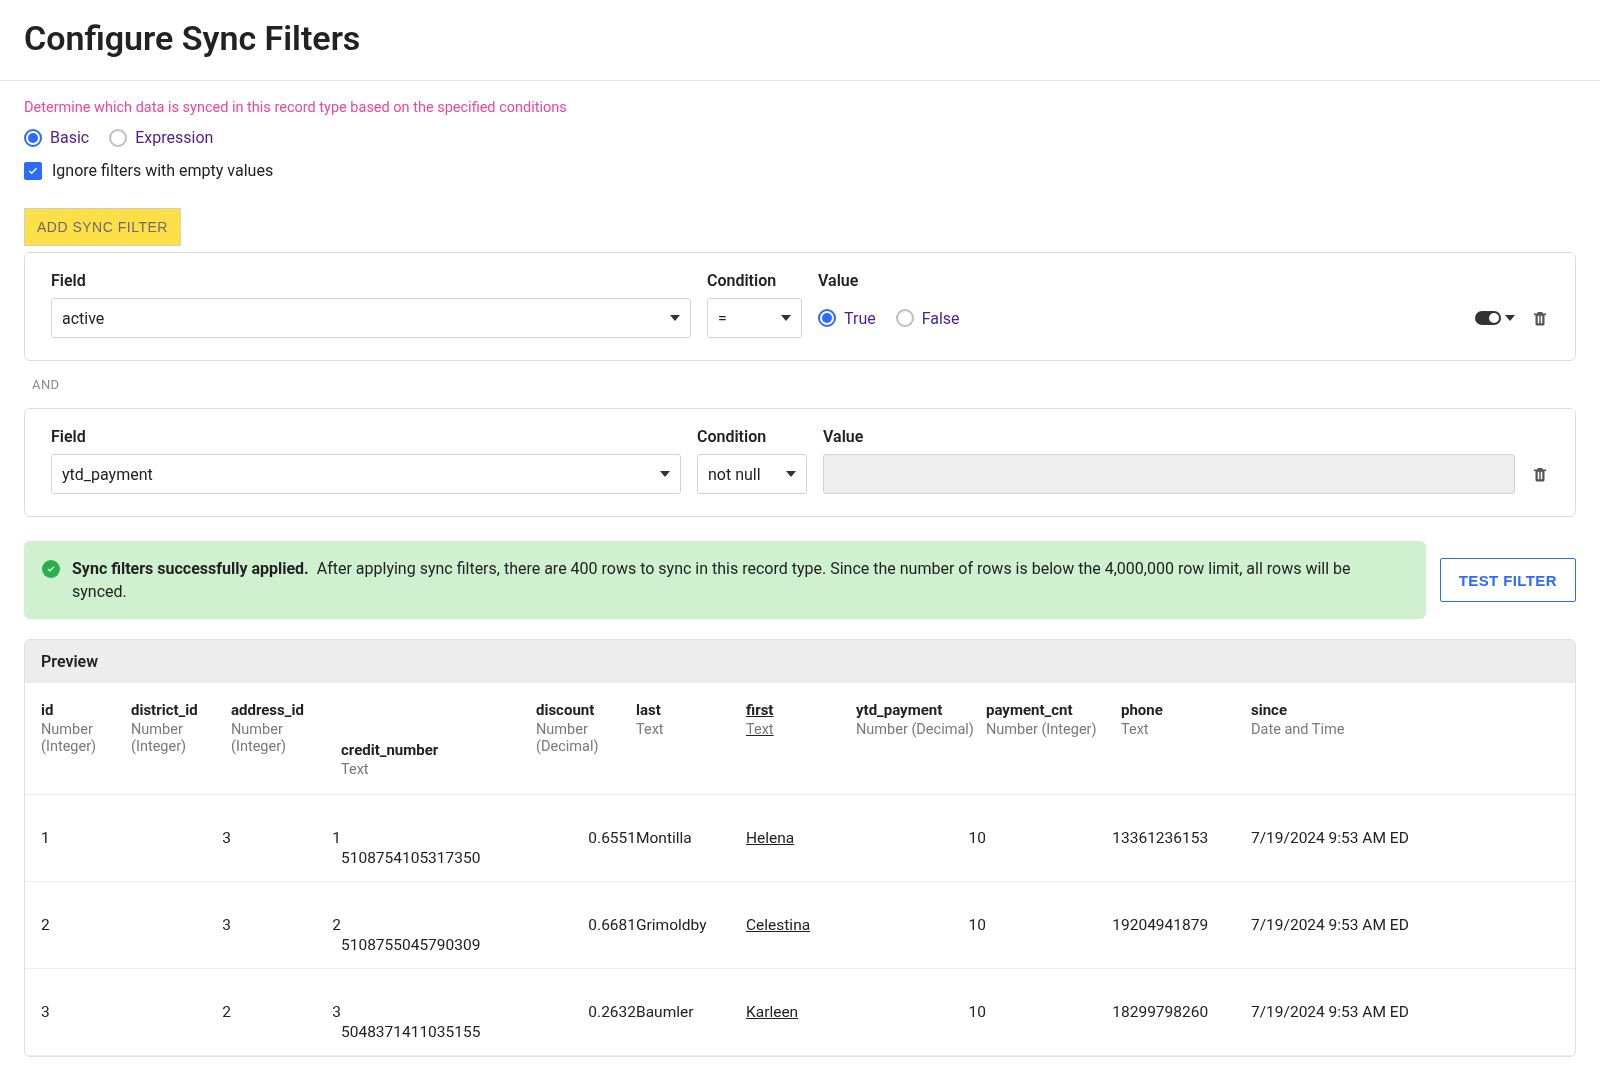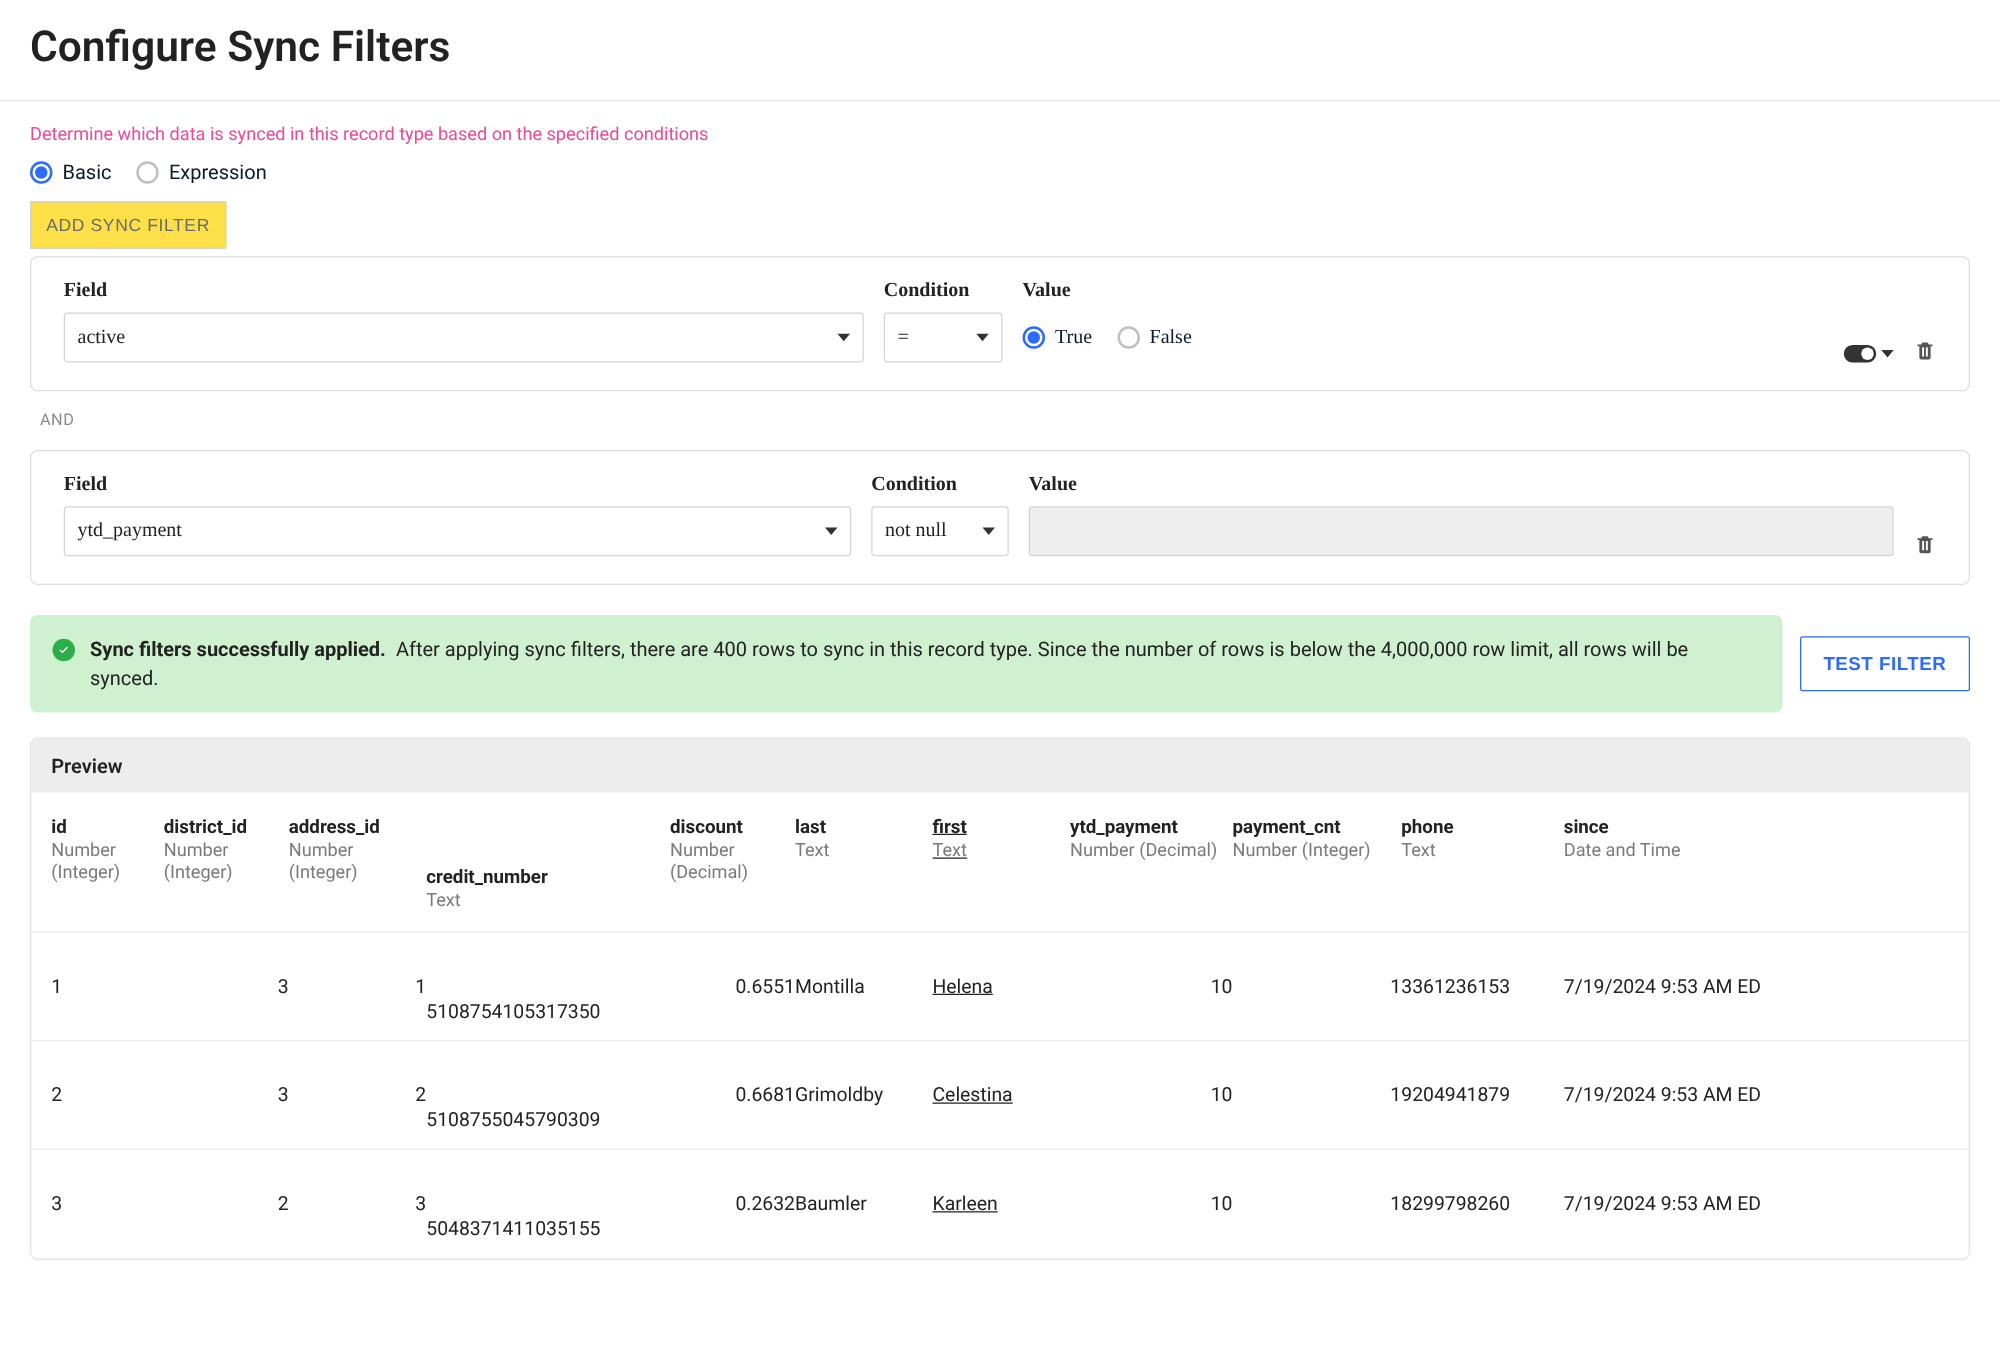--- a/index.html
+++ b/index.html
@@ -34,21 +34,21 @@
     align-items: center;
     gap: 20px;
     margin-bottom: 14px;
   }
   .radio {
     display: inline-flex;
     align-items: center;
     gap: 8px;
     cursor: pointer;
     font-size: 16px;
-    color: #0f172a;
+    color: #4c1d95;
   }
   .radio .circle {
     width: 18px; height: 18px;
     border: 2px solid #bfbfbf;
     border-radius: 50%;
     display: inline-flex;
     align-items: center; justify-content: center;
   }
   .radio.selected .circle {
     border-color: #2d6bff;
@@ -82,23 +82,22 @@
     letter-spacing: 0.5px;
     color: #6b6b6b;
     cursor: pointer;
   }
   .filter-card {
     border: 1px solid #dedede;
     border-radius: 6px;
     padding: 18px 26px 22px;
     margin-top: 6px;
     display: flex;
-    align-items: flex-end;
+    align-items: center;
     gap: 16px;
-    font-family: Liberation Serif, serif;
   }
   .and-row {
     font-size: 13px;
     color: #8a8a8a;
     letter-spacing: 0.4px;
     margin: 16px 0 16px 8px;
   }
   .col { display: flex; flex-direction: column; gap: 8px; }
   .col-label {
     font-weight: 600;
@@ -248,20 +247,28 @@
             <span class="dot"></span>
           </span>
         <span>Basic</span>
       </label>
       <label class="radio">
         <span class="circle"></span>
         <span>Expression</span>
       </label>
     </div>
 
+    <div class="check-row">
+      <span class="checkbox">
+        <svg viewBox="0 0 16 16" width="12" height="12">
+            <path d="M6.2 12.3 2.5 8.6l1.3-1.3 2.4 2.4 5.9-5.9 1.3 1.3z"></path>
+          </svg>
+      </span>
+      <span>Ignore filters with empty values</span>
+    </div>
 
     <button class="add-btn">ADD SYNC FILTER</button>
 
     
     <div class="filter-card">
       <div class="col" style="flex:0 0 640px">
         <div class="col-label">Field</div>
         <div class="select">
           <span>active</span>
           <span class="caret-down"></span>

